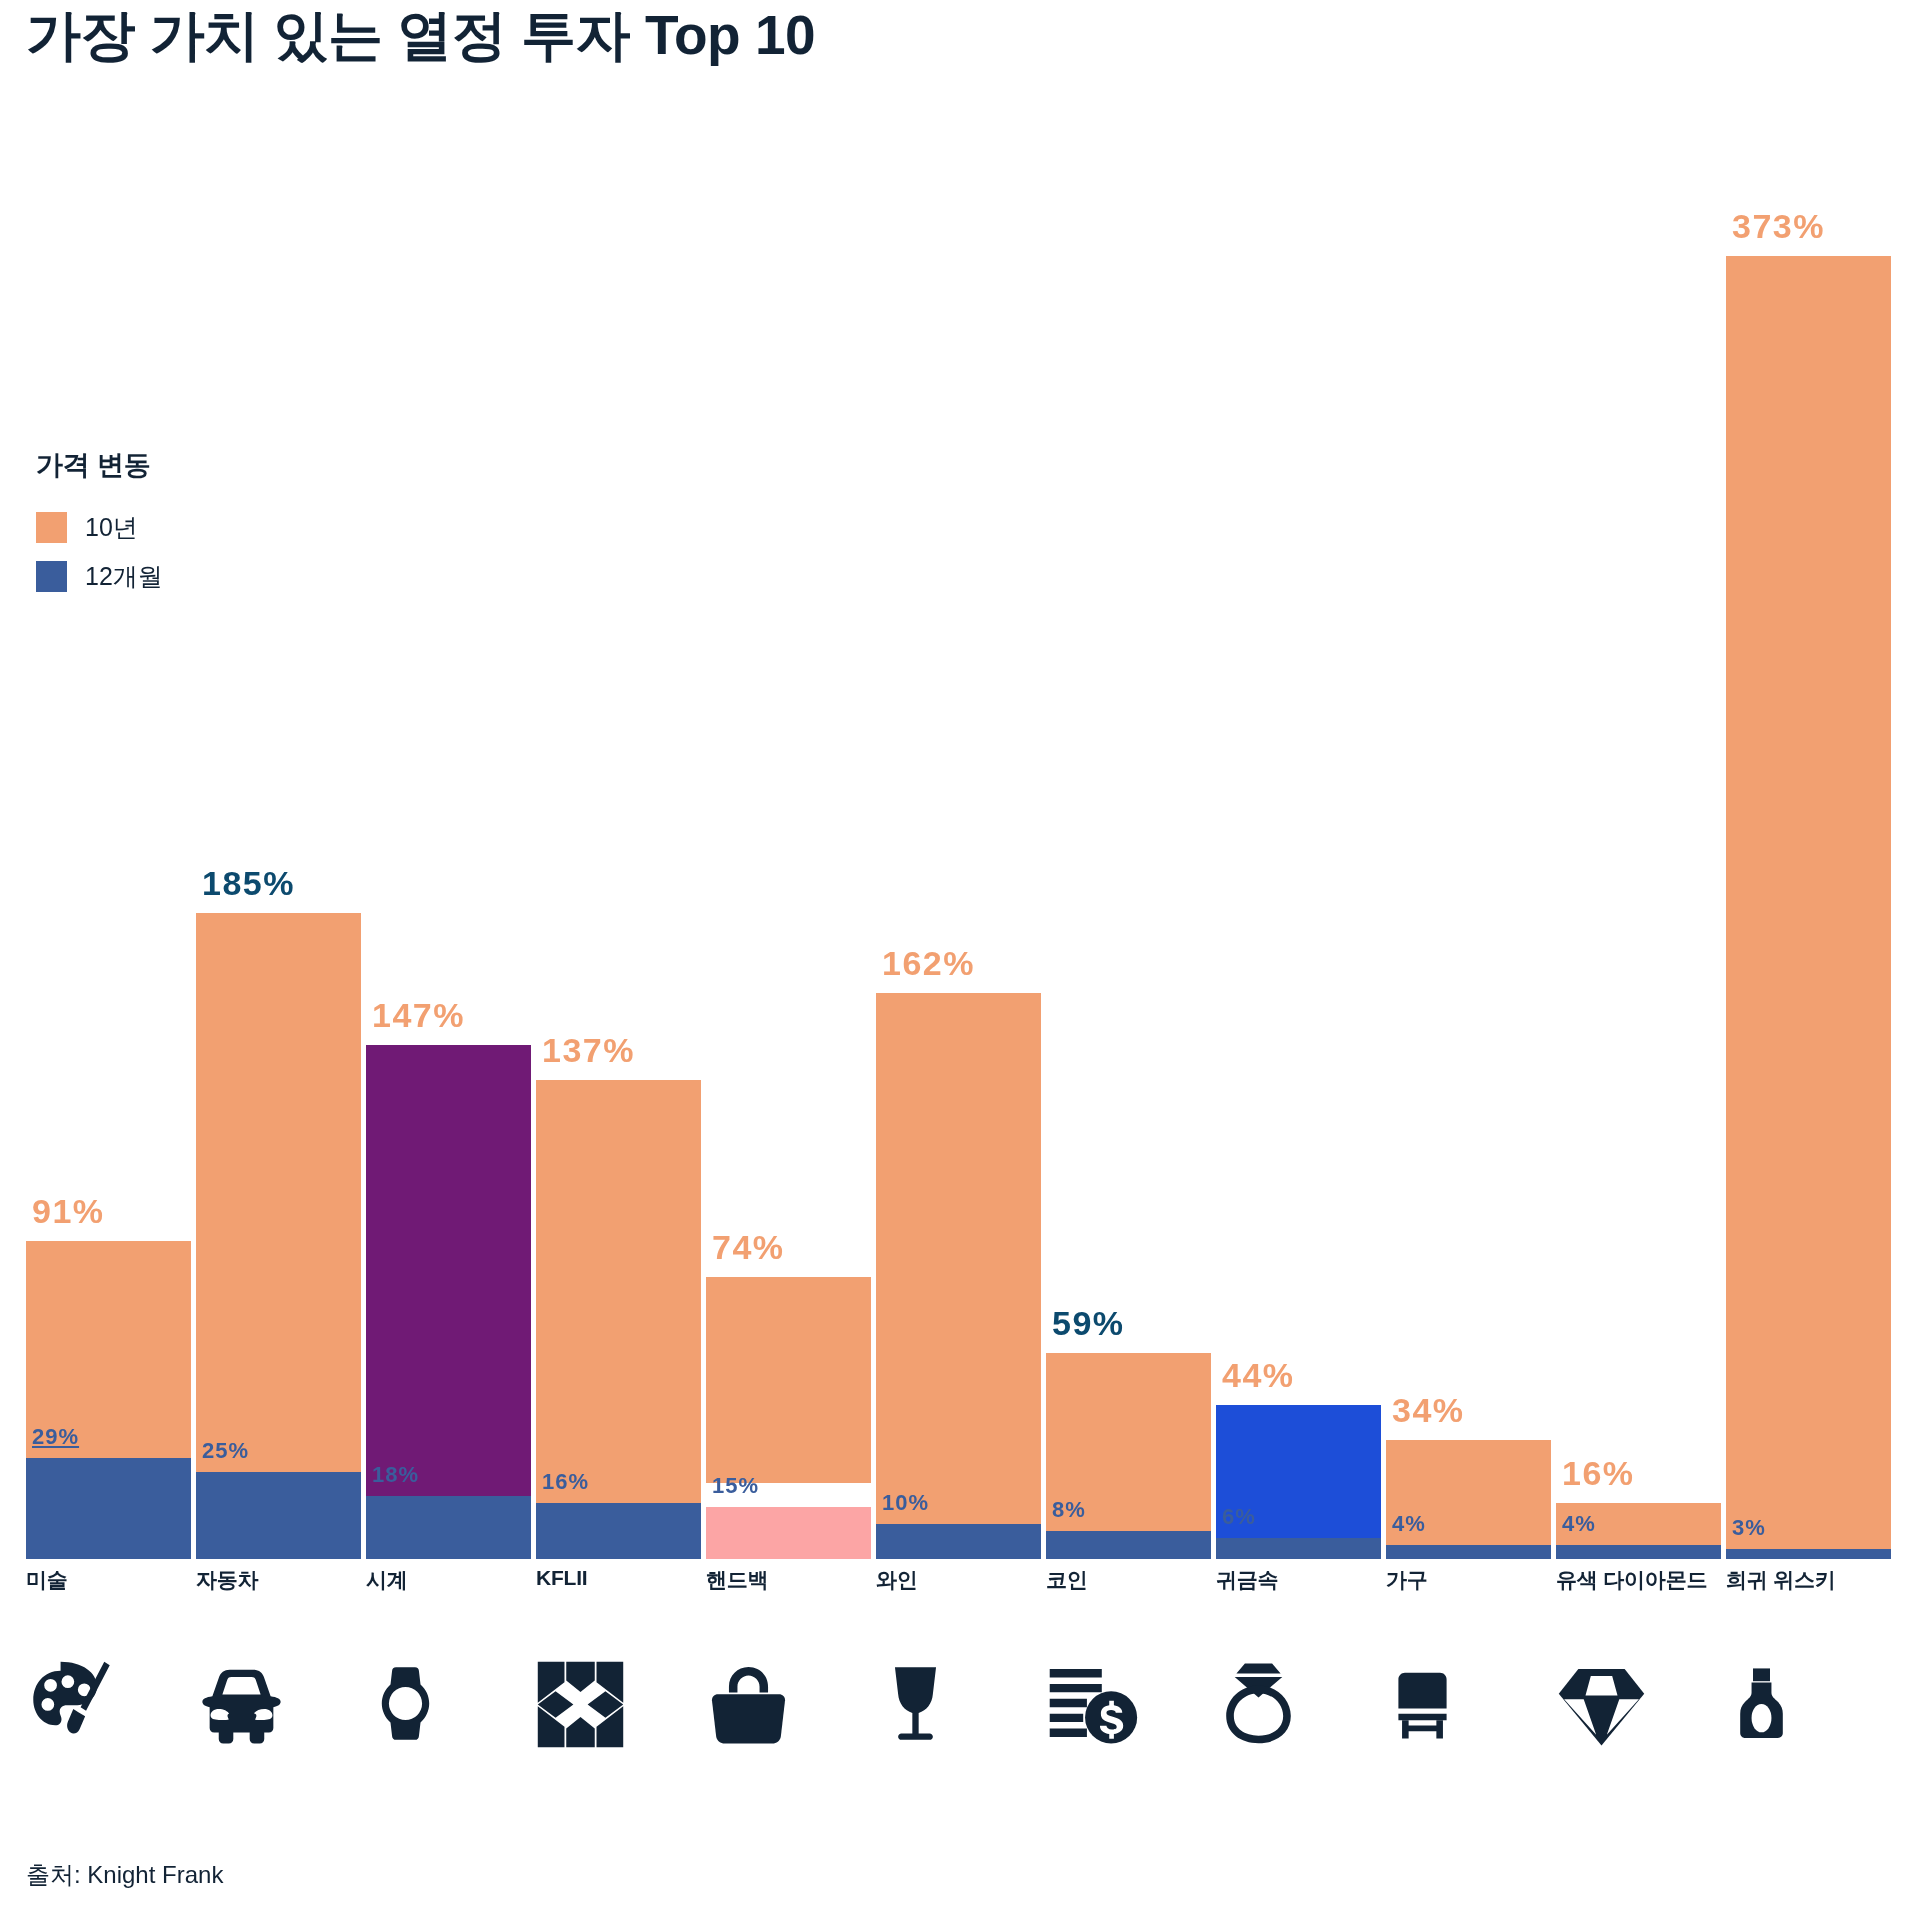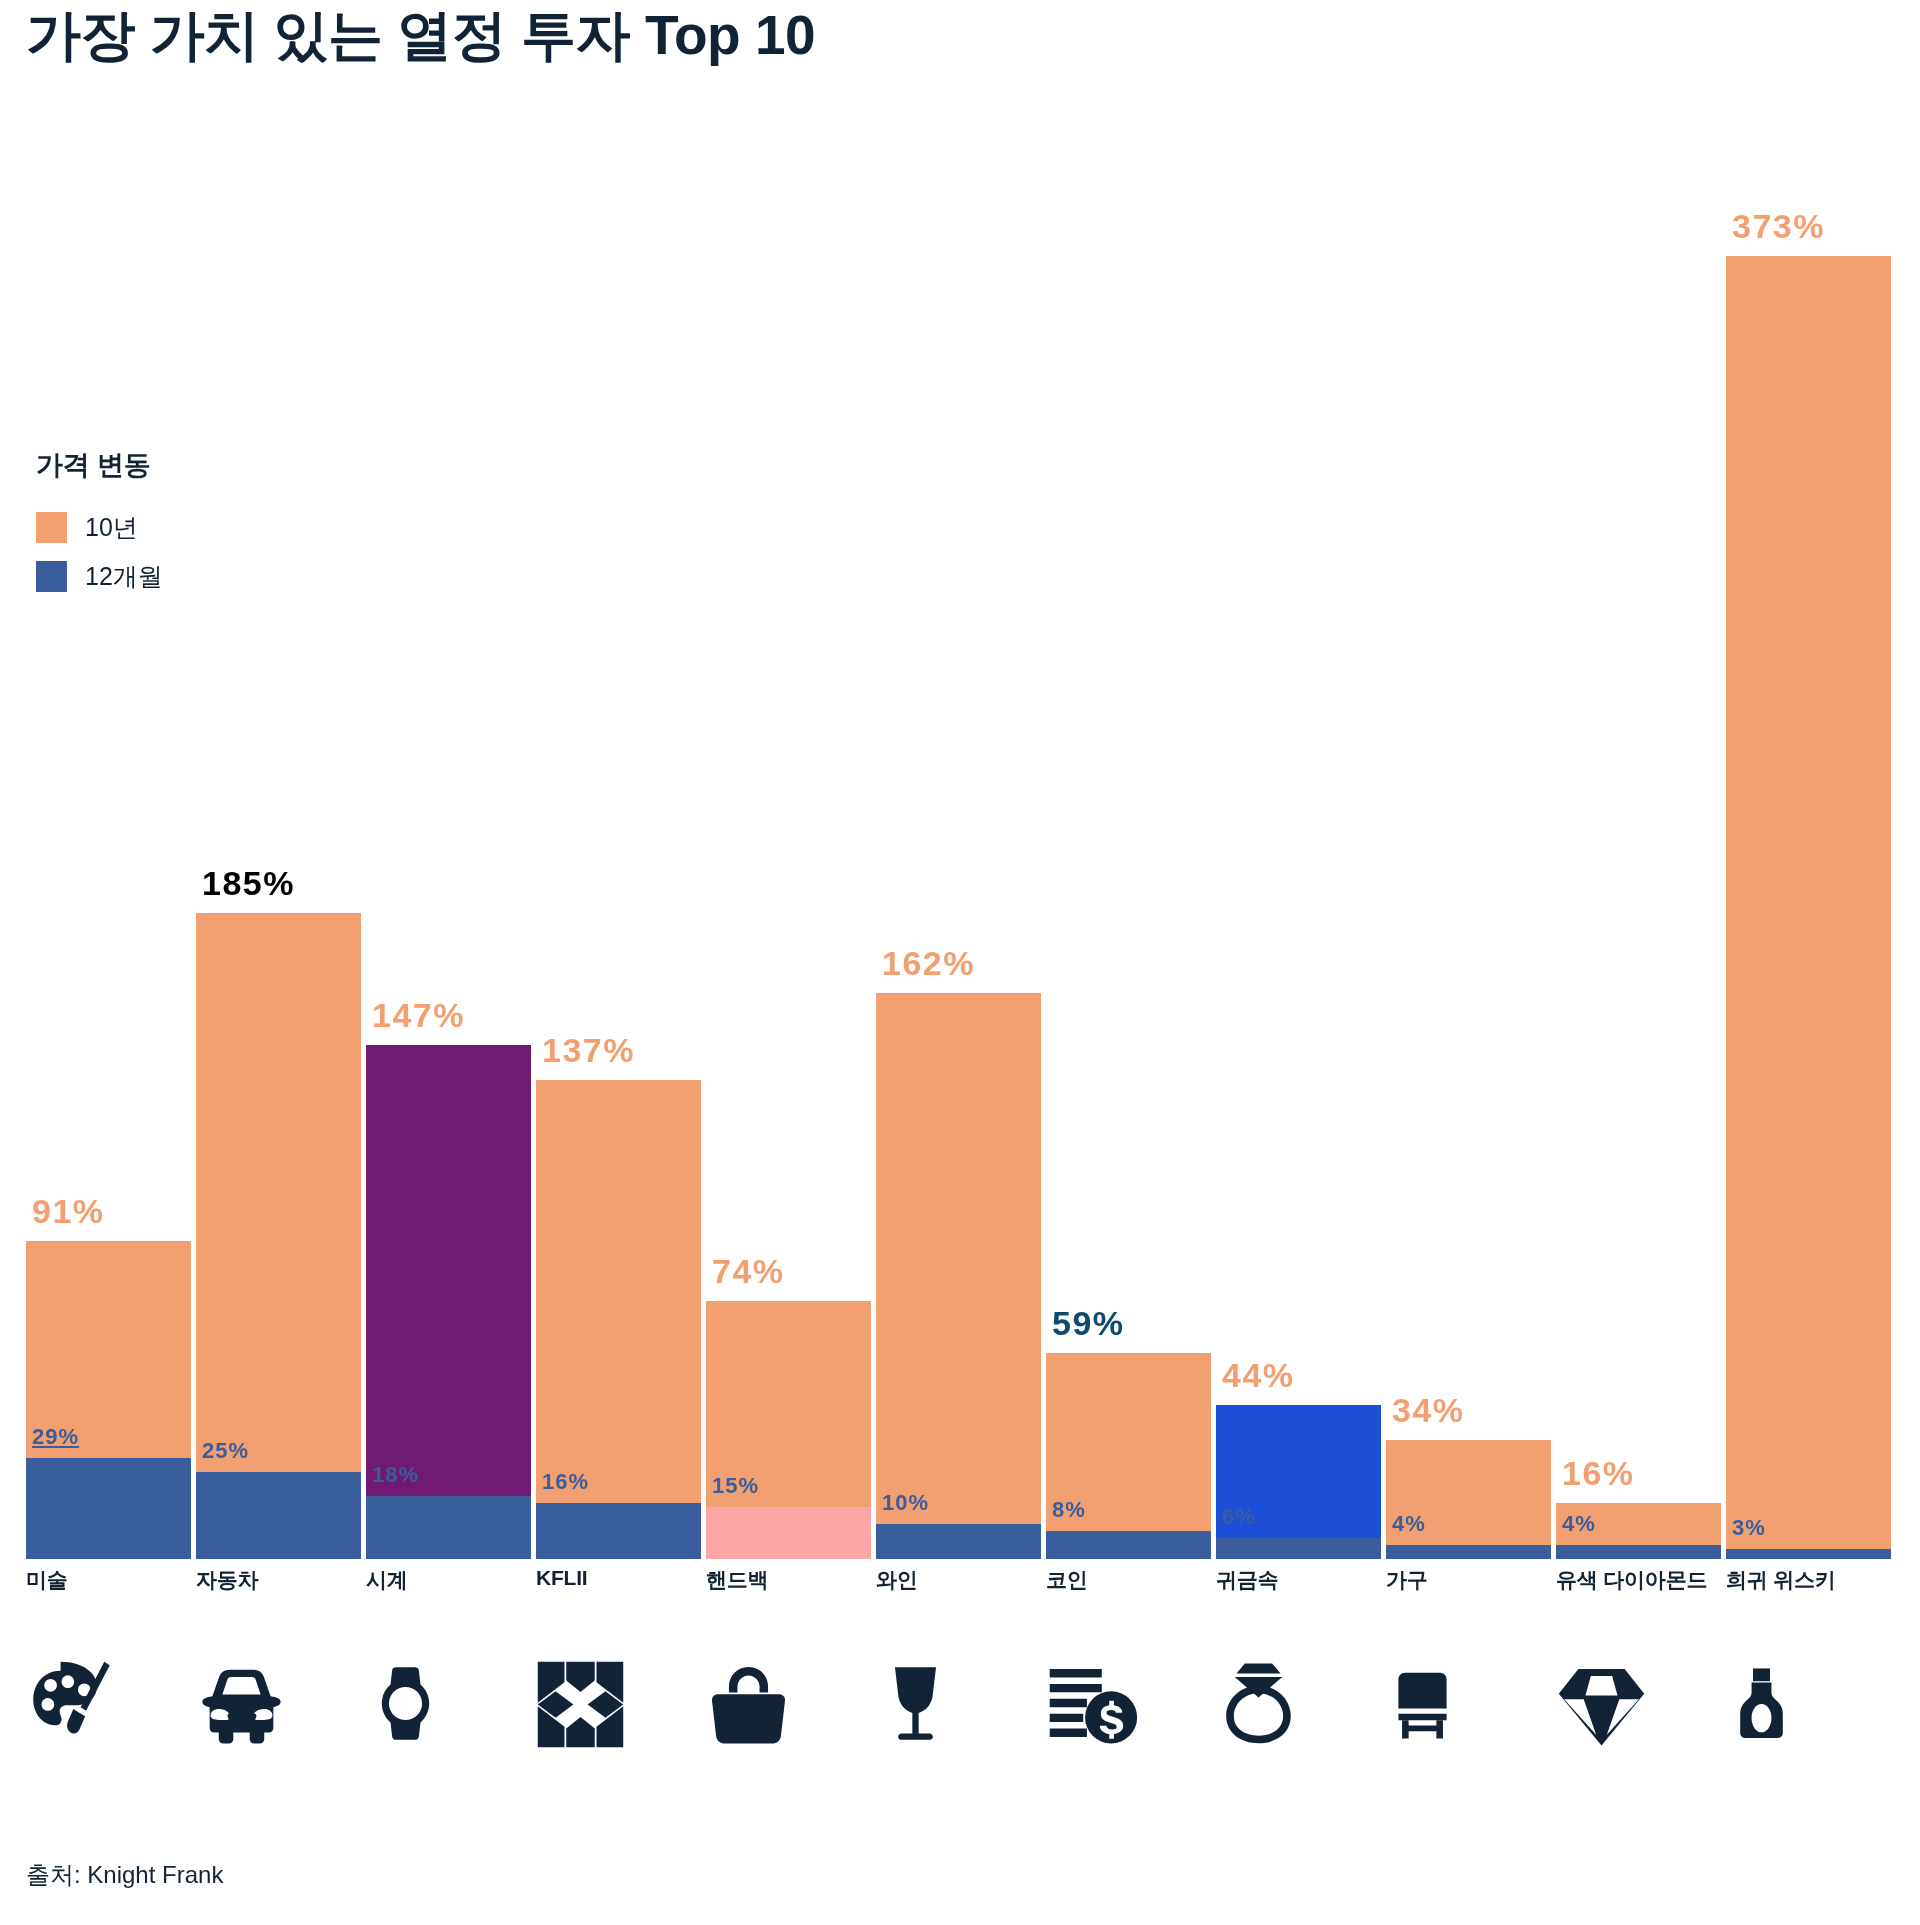--- a/index.html
+++ b/index.html
@@ -204,21 +204,21 @@
         <div class="col" style="width: 165px;">
           <div class="seg-ten" style="height: 217px; background: rgb(242, 160, 113);">
             <span class="lbl-ten" style="color: rgb(242, 160, 113);">91%</span>
           </div>
           <div class="seg-twelve" style="height: 101px; background: rgb(58, 93, 156);">
             <span class="lbl-twelve" style="color: rgb(58, 93, 156); text-decoration: underline;">29%</span>
           </div>
         </div>
         <div class="col" style="width: 165px;">
           <div class="seg-ten" style="height: 559px; background: rgb(242, 160, 113);">
-            <span class="lbl-ten" style="color: #000000;">185%</span>
+            <span class="lbl-ten" style="color: #0c4a6e;">185%</span>
           </div>
           <div class="seg-twelve" style="height: 87px; background: rgb(58, 93, 156);">
             <span class="lbl-twelve" style="color: rgb(58, 93, 156);">25%</span>
           </div>
         </div>
         <div class="col" style="width: 165px;">
           <div class="seg-ten" style="height: 451px; background: #701a75;">
             <span class="lbl-ten" style="color: rgb(242, 160, 113);">147%</span>
           </div>
           <div class="seg-twelve" style="height: 63px; background: rgb(58, 93, 156);">
@@ -226,21 +226,21 @@
           </div>
         </div>
         <div class="col" style="width: 165px;">
           <div class="seg-ten" style="height: 423px; background: rgb(242, 160, 113);">
             <span class="lbl-ten" style="color: rgb(242, 160, 113);">137%</span>
           </div>
           <div class="seg-twelve" style="height: 56px; background: rgb(58, 93, 156);">
             <span class="lbl-twelve" style="color: rgb(58, 93, 156);">16%</span>
           </div>
         </div>
-        <div class="col" style="width: 165px;">
+        <div class="col" style="width: 165px; gap: 24px;">
           <div class="seg-ten" style="height: 206px; background: rgb(242, 160, 113);">
             <span class="lbl-ten" style="color: rgb(242, 160, 113);">74%</span>
           </div>
           <div class="seg-twelve" style="height: 52px; background: #fca5a5;">
             <span class="lbl-twelve" style="color: rgb(58, 93, 156);">15%</span>
           </div>
         </div>
         <div class="col" style="width: 165px;">
           <div class="seg-ten" style="height: 531px; background: rgb(242, 160, 113);">
             <span class="lbl-ten" style="color: rgb(242, 160, 113);">162%</span>

